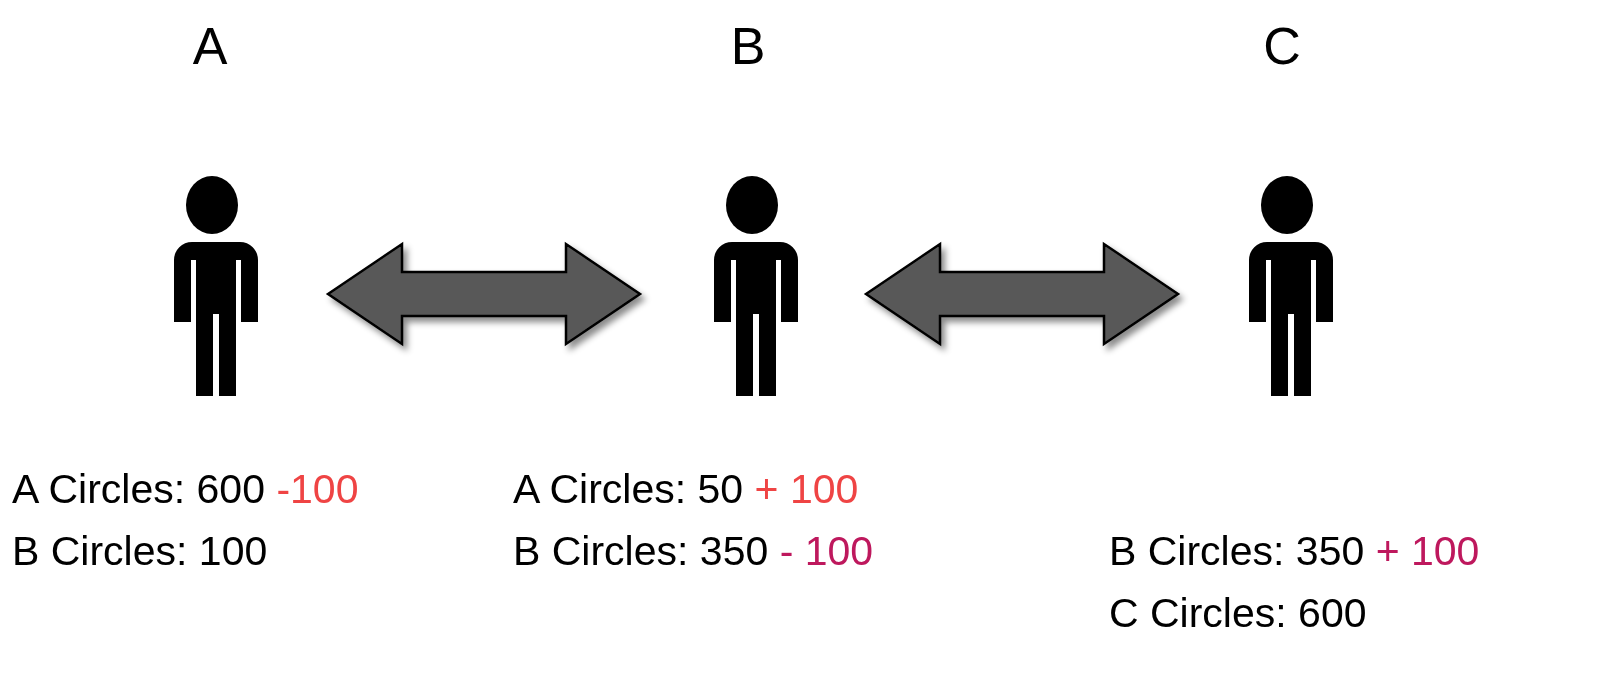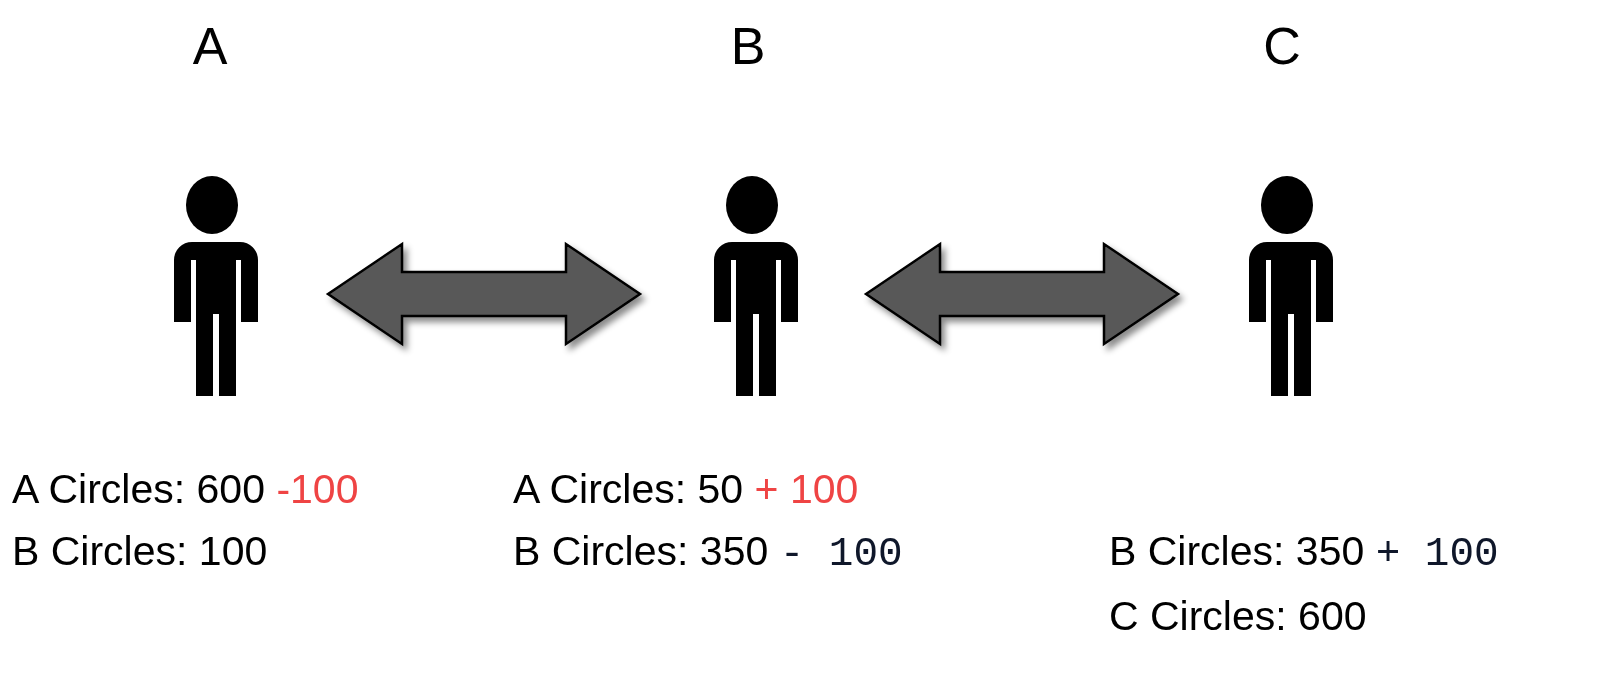--- a/index.html
+++ b/index.html
@@ -56,21 +56,21 @@
   .text-col {
     position: absolute;
     font-size: 41px;
     line-height: 62px;
     white-space: nowrap;
     color: #000;
   }
   .text-col .line { display: block; }
   .delta { }
   .delta-red  { color: #ef4444; }
-  .delta-blue { color: #0f172a; font-family: Liberation Mono, monospace; }
+  .delta-blue { color: #be185d; }
 </style>
 </head>
 <body>
 
 <div class="stage">
 
   <div class="node-label" style="left:150px; top:18px;">A</div>
   <div class="node-label" style="left:688px; top:18px;">B</div>
   <div class="node-label" style="left:1222px; top:18px;">C</div>
 

